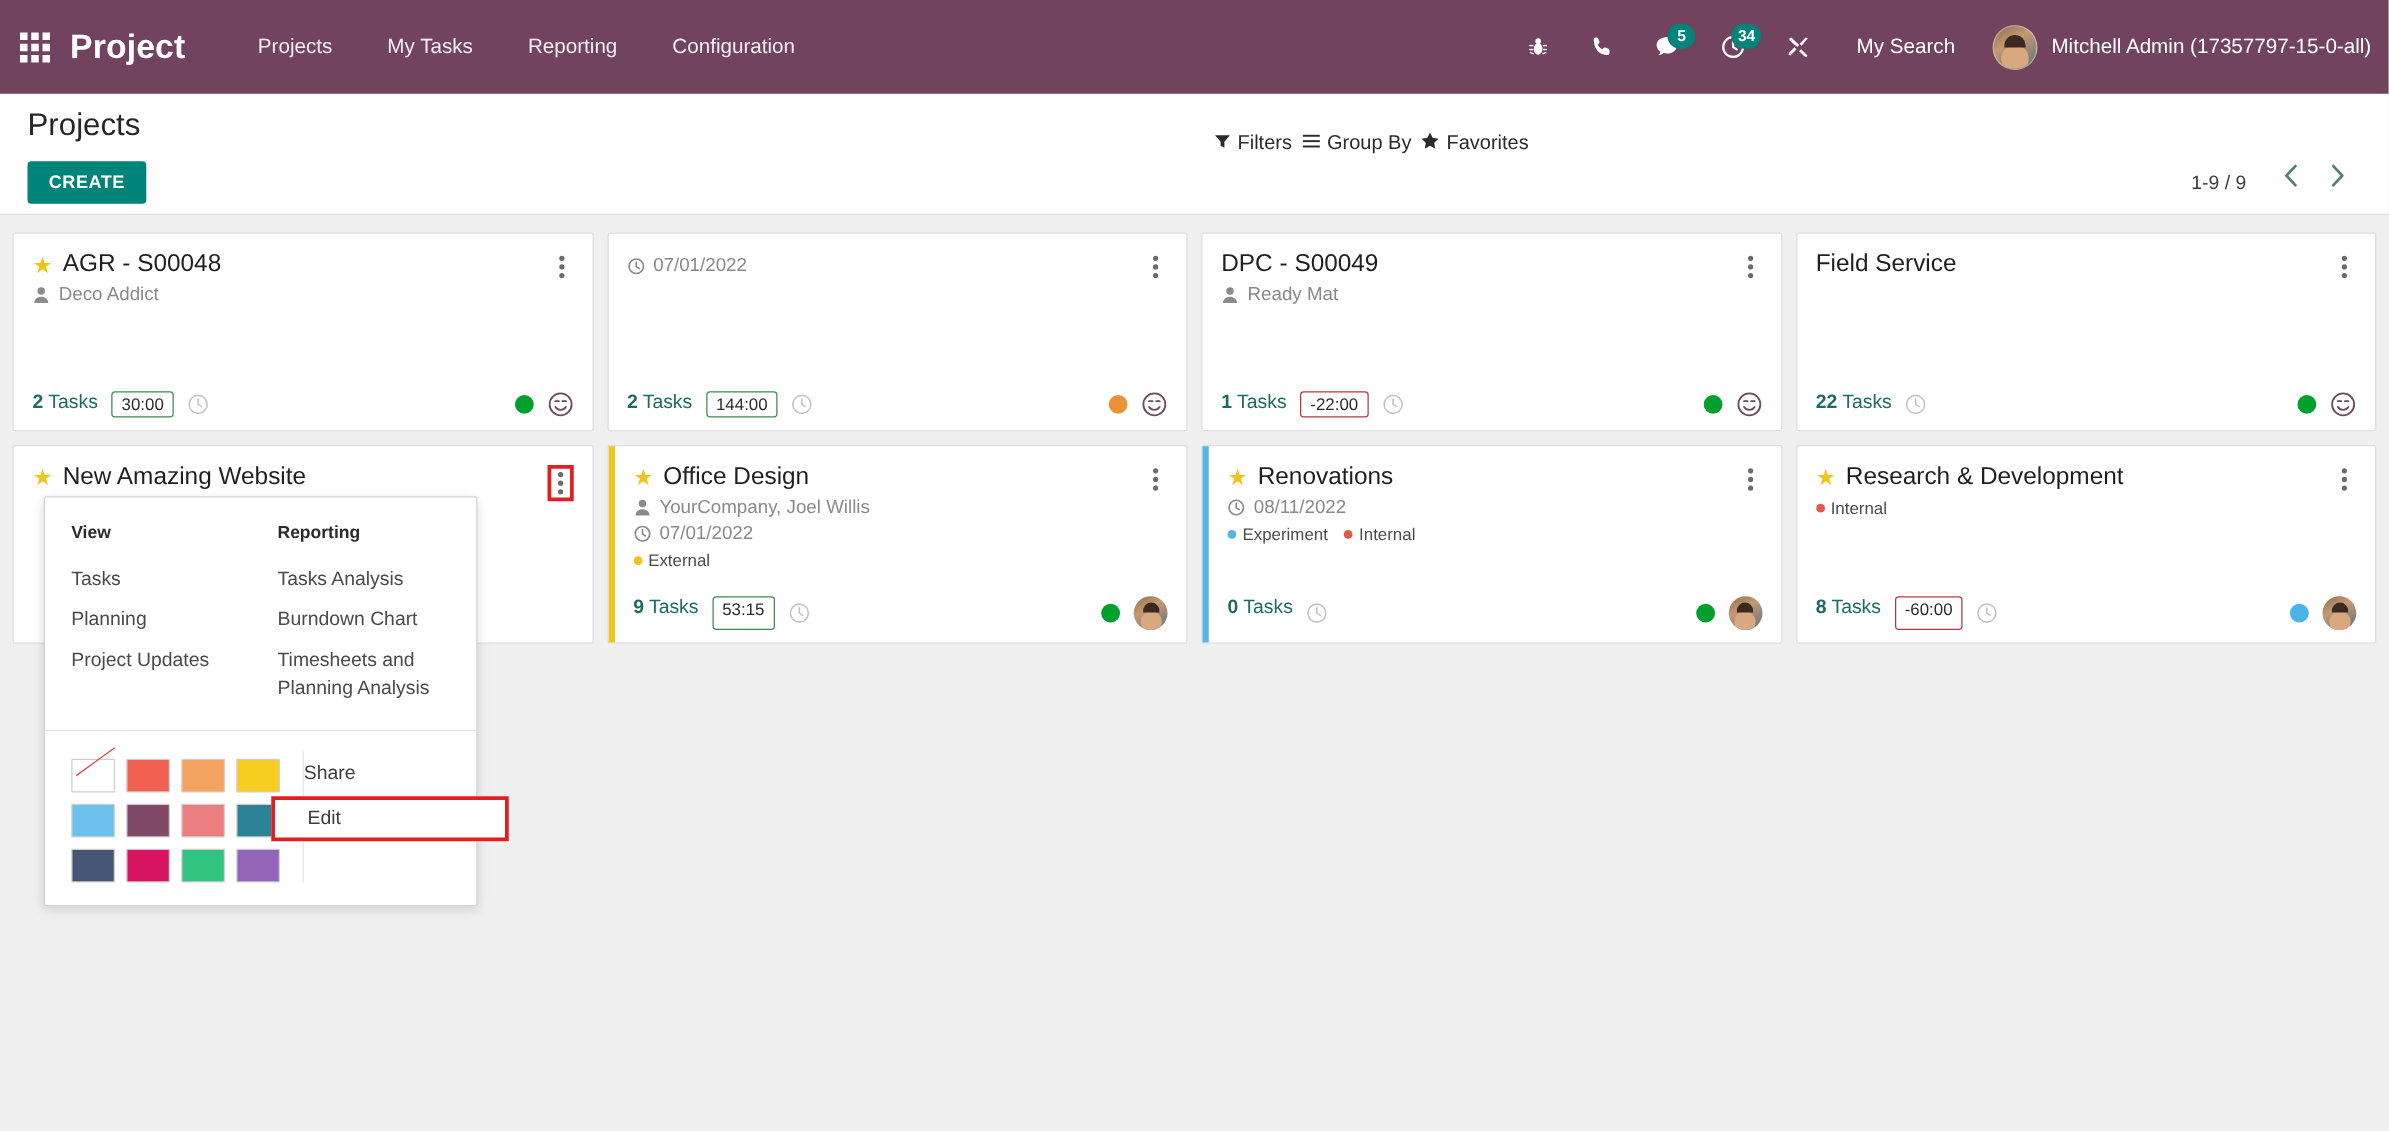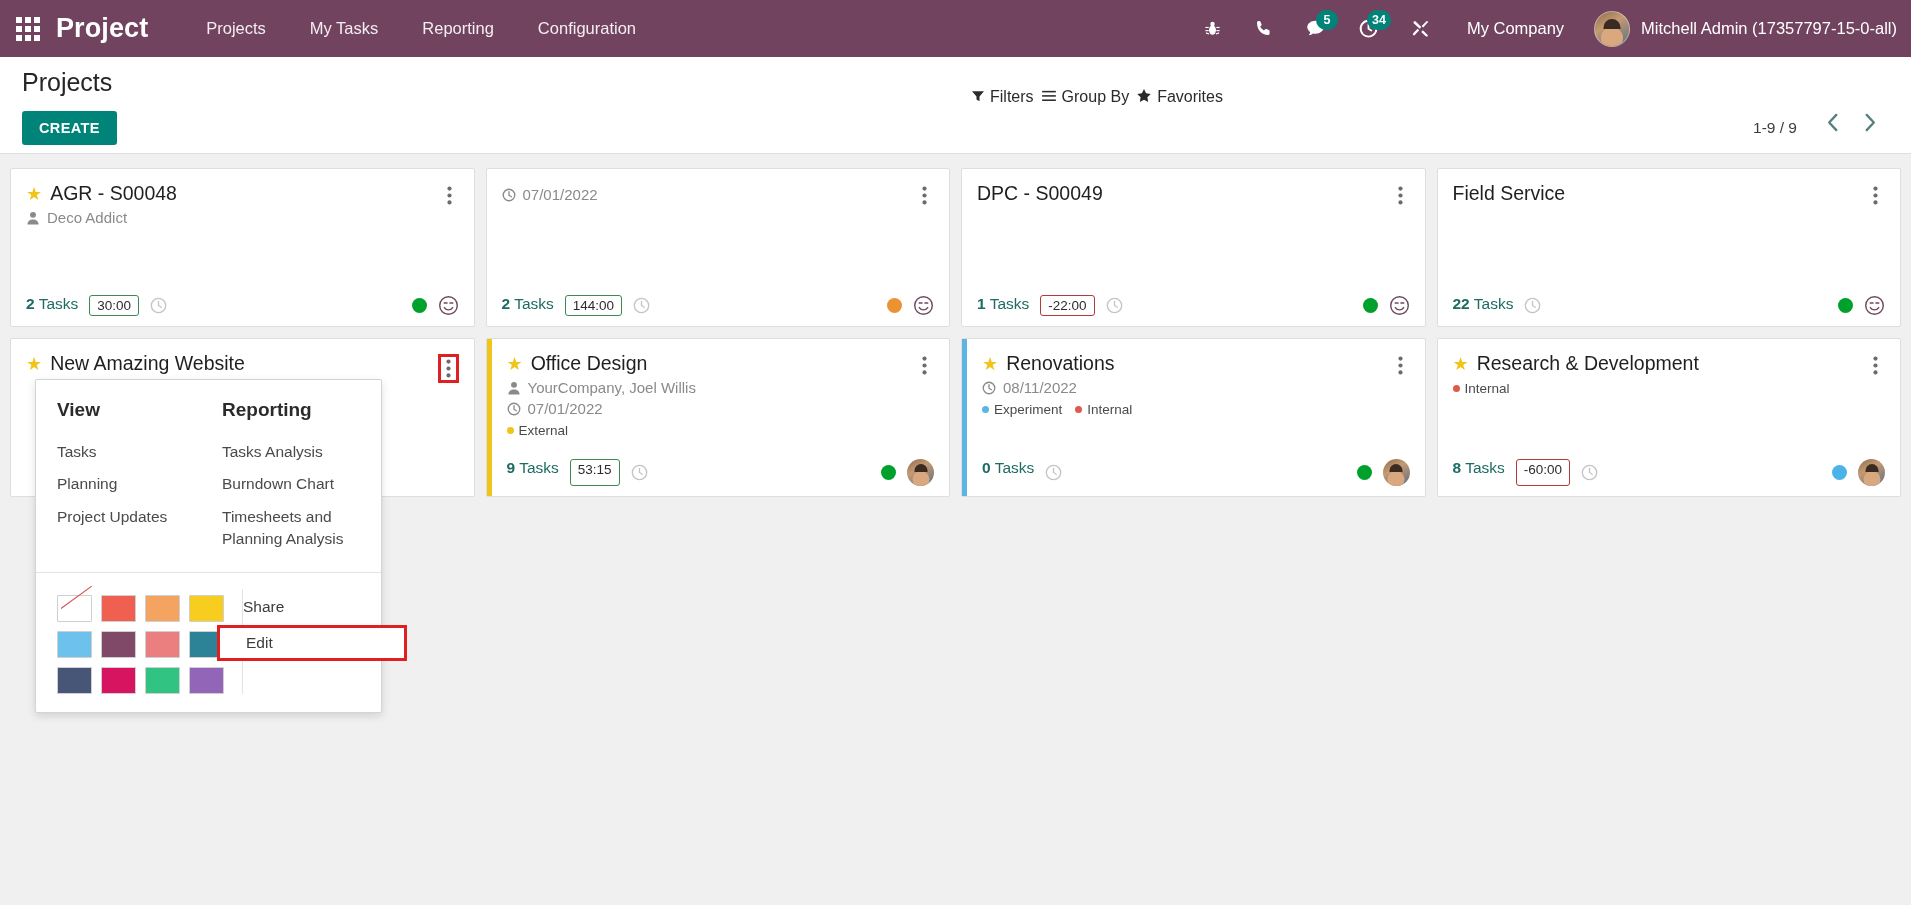--- a/index.html
+++ b/index.html
@@ -5,21 +5,21 @@
   * { box-sizing: border-box; margin: 0; padding: 0; }
   html, body {
     width: 1911px; height: 905px;
     font-family: "Liberation Sans", sans-serif;
     background: #f0f0f0;
     overflow: hidden;
   }
 
   
   .navbar {
-    height: 57px;
+    height: 75px;
     background: #71435f;
     display: flex;
     align-items: center;
     padding: 0 14px 0 0;
     color: #ffffff;
     position: relative;
     z-index: 50;
   }
   .apps-grid {
     width: 56px; height: 57px;
@@ -228,21 +228,21 @@
     z-index: 100;
     border-radius: 2px;
   }
   .dd-cols {
     display: flex;
     padding: 19px 0 16px 0;
   }
   .dd-col { flex: 1; padding: 0 8px 0 21px; }
   .dd-col:last-child { padding-left: 6px; }
   .dd-coltitle {
-    font-size: 19px; font-weight: bold; color: #2b2b2b;
+    font-size: 14px; font-weight: bold; color: #2b2b2b;
     margin-bottom: 15px;
   }
   .dd-link {
     display: block; font-size: 15.5px; color: #4a4a4a;
     padding: 5px 0; cursor: pointer; line-height: 1.45;
   }
   .dd-sep { border-top: 1px solid #e2e2e2; }
   .dd-bottom { display: flex; padding: 16px 0 18px 0; }
   .dd-colors {
     display: grid;
@@ -341,21 +341,21 @@
 
   <div class="sysicon">
     <svg width="20" height="20" viewBox="0 0 24 24" fill="#fff">
       <path d="M3 3.2l2-.9 7.4 7.4-1.9 1.9L3.2 5.2z"></path>
       <path d="M20.8 3.2l-2-.9-6 6 1.9 1.9z"></path>
       <path d="M9.8 13.6l-1.9-1.9-5 5.1-.9 2 2 .9z"></path>
       <path d="M14.2 13.6l-1.9 1.9 5.1 5 2 .9.9-2z"></path>
     </svg>
   </div>
 
-  <div class="company-name">My Company</div>
+  <div class="company-name">My Search</div>
 
   <div class="user-zone">
     <span class="avatar-nav"></span>
     <span class="user-label">Mitchell Admin (17357797-15-0-all)</span>
   </div>
 </div>
 
 <div class="control-panel">
   <div class="cp-left">
     <div class="page-title">Projects</div>
@@ -493,20 +493,27 @@
     </div>
     </div>
     <div class="kcard">
 
     <div class="kcard-head">
       <div class="kcard-titlewrap">
         <div class="ktitle-row">
 
           <span class="ktitle">DPC - S00049</span>
         </div>
+        <div class="ksub">
+            <svg width="14" height="14" viewBox="0 0 16 16" fill="#8a8a8a">
+              <circle cx="8" cy="4.4" r="3.4"></circle>
+              <path d="M1.6 15.4c0-3.6 2.9-5.8 6.4-5.8s6.4 2.2 6.4 5.8z"></path>
+            </svg>
+            <span>Ready Mat</span>
+          </div>
       </div>
       <button class="kmenu-btn "><svg width="5" height="19" viewBox="0 0 5 19" fill="#6b6b6b">
             <circle cx="2.5" cy="2.6" r="2.1"></circle>
             <circle cx="2.5" cy="9.5" r="2.1"></circle>
             <circle cx="2.5" cy="16.4" r="2.1"></circle>
           </svg></button>
     </div>
     <div class="kcard-foot">
       <span class="ktasks"><b>1</b> <span>Tasks</span></span>
         <span class="khours neg">-22:00</span>

